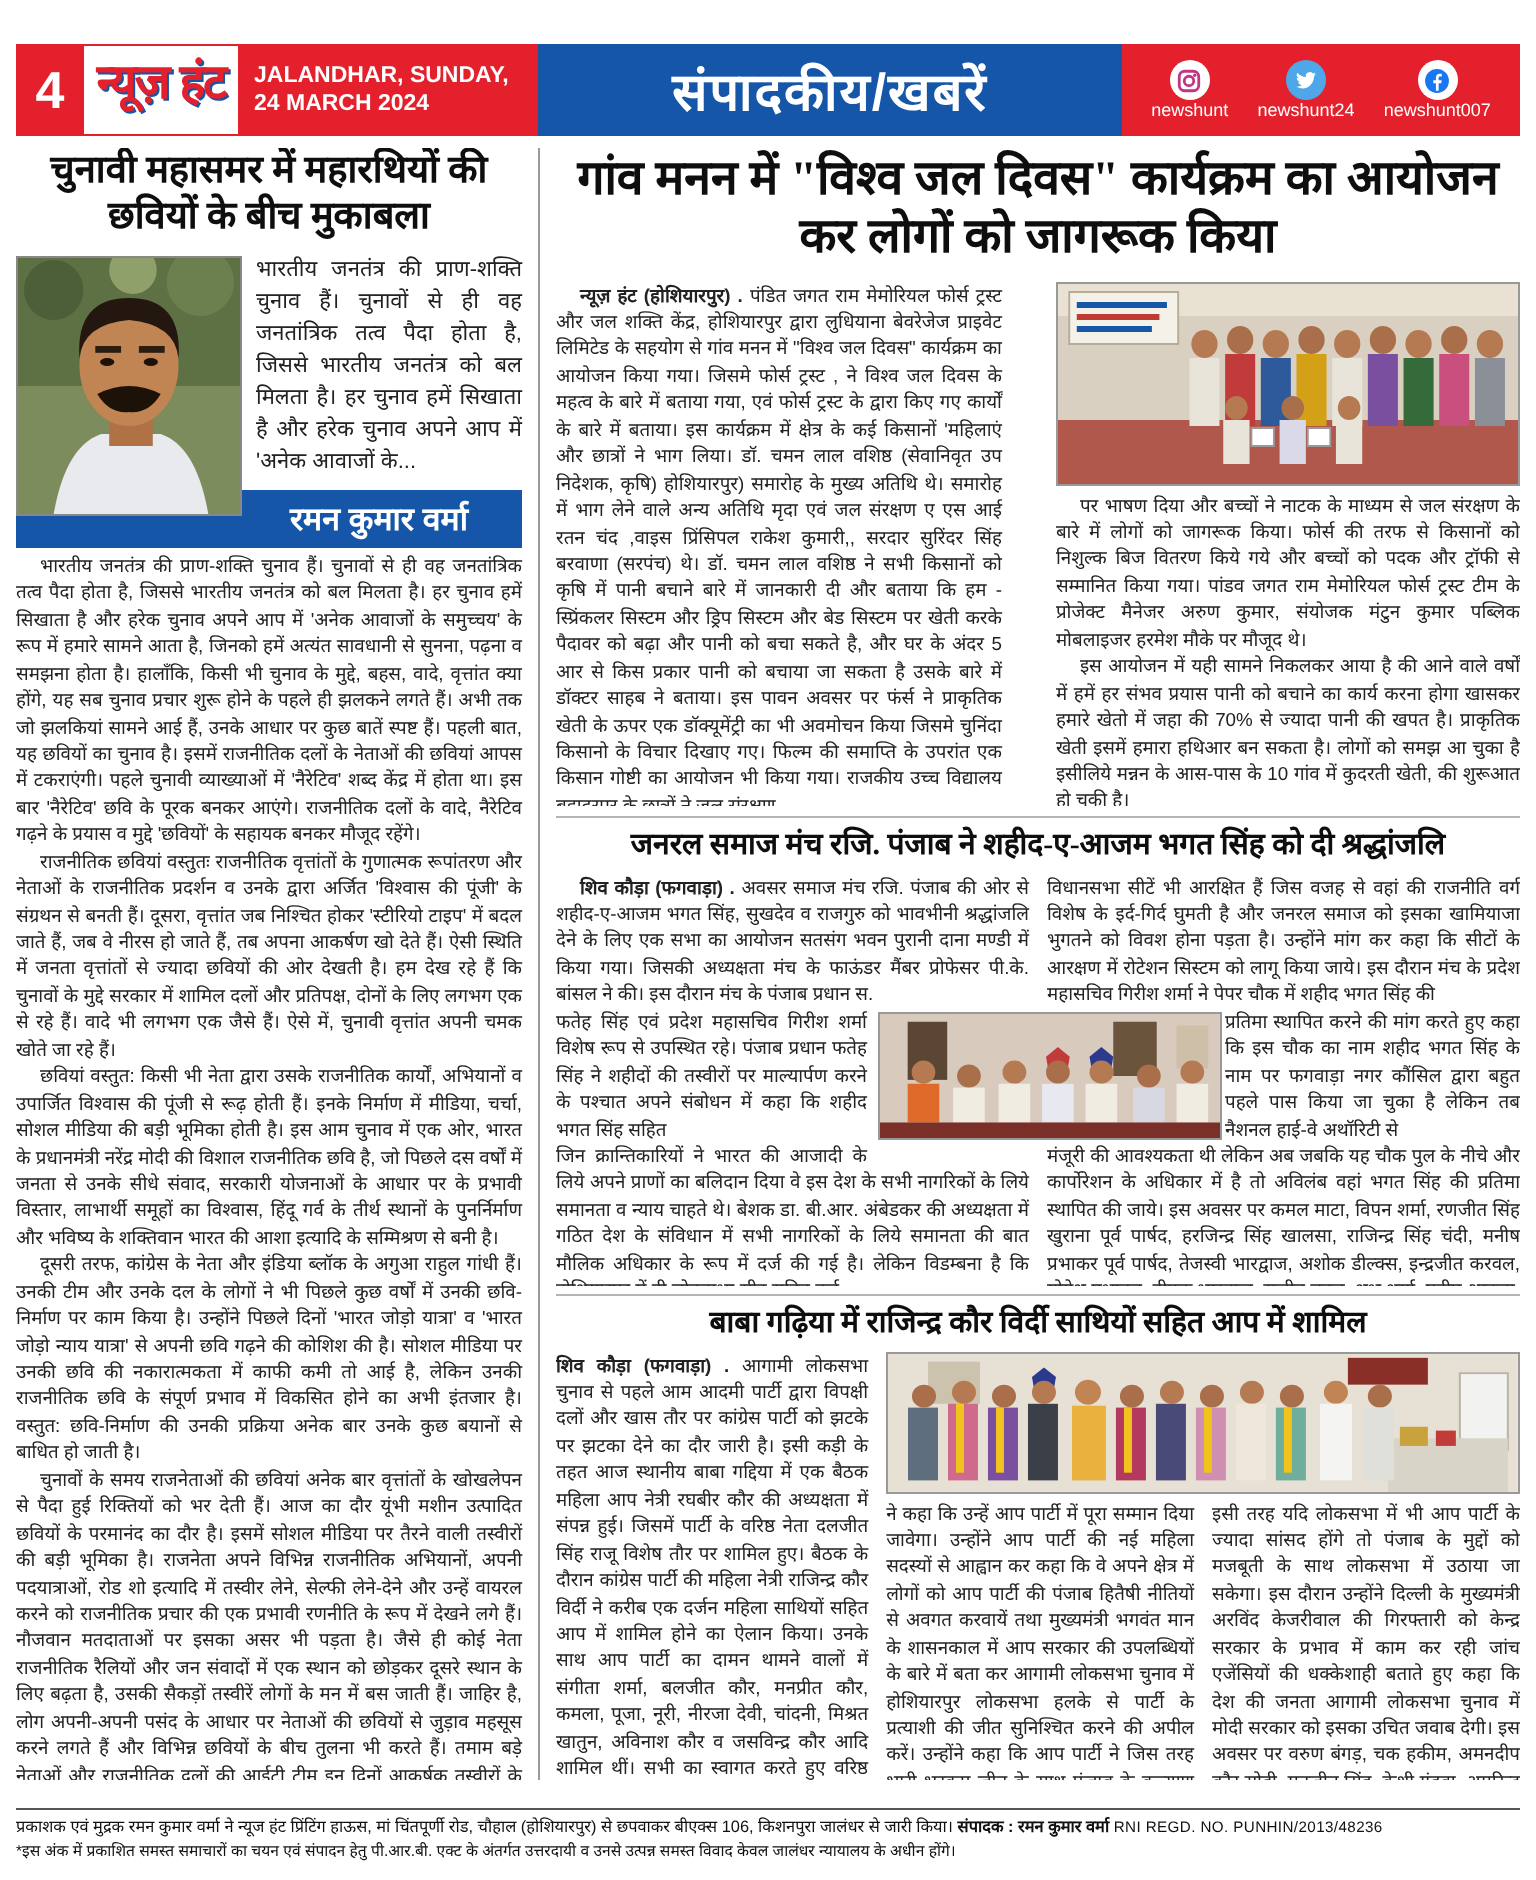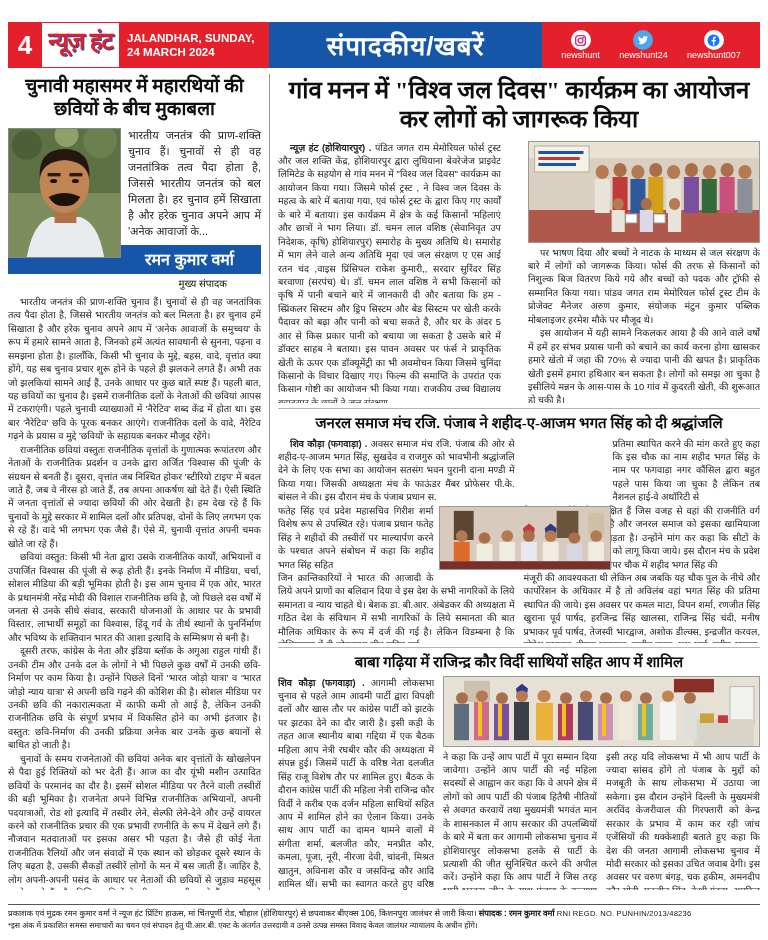--- a/index.html
+++ b/index.html
@@ -15,21 +15,21 @@
   .masthead { display:flex; height:46px; align-items:stretch; }
   .pgnum { width:34px; background:#e4202c; color:#fff; font-weight:bold; font-size:26px;
            display:flex; align-items:center; justify-content:center; }
   .logo-box { width:77px; background:#fff; display:flex; align-items:flex-start; justify-content:center;
               border-top:1px solid #e4202c; border-bottom:1px solid #e4202c; }
   .logo-text { color:#e4202c; font-weight:bold; font-size:24px; text-shadow:1px 1px 0 #1556a8; letter-spacing:-1px; }
   .date-box { width:150px; background:#e4202c; color:#fff; font-weight:bold; font-size:11.5px;
               display:flex; flex-direction:column; justify-content:center; padding-left:8px; line-height:1.25; }
   .section-box { flex:1; background:#1556a8; color:#fff; display:flex; align-items:center; justify-content:center; }
   .section-title { font-size:26px; font-weight:bold; letter-spacing:1px; }
-  .social-box { width:218px; background:#e4202c; display:flex; align-items:center; justify-content:space-evenly; }
+  .social-box { width:199px; background:#e4202c; display:flex; align-items:center; justify-content:space-evenly; }
   .social-item { display:flex; flex-direction:column; align-items:center; gap:1px; }
   .social-item .handle { color:#fff; font-size:9px; line-height:1; }
   .sicon { width:20px; height:20px; border-radius:50%; background:#fff; display:flex; align-items:center; justify-content:center; }
   .sicon svg { display:block; }
 
   
   .content { display:flex; margin-top:6px; height:816px; overflow:hidden; }
   .left-col { width:262px; padding-right:8px; border-right:1px solid #9a9a9a; overflow:hidden; }
   .right-col { flex:1; padding-left:8px; overflow:hidden; }
 
@@ -145,21 +145,20 @@
           <ellipse cx="56" cy="54" rx="25" ry="30" fill="#c08552"></ellipse>
           <path d="M31 50 Q29 20 56 20 Q83 20 81 50 Q79 33 56 31 Q33 33 31 50 Z" fill="#23170f"></path>
           <rect x="39" y="44" width="13" height="3.4" fill="#2b1c10"></rect>
           <rect x="61" y="44" width="13" height="3.4" fill="#2b1c10"></rect>
           <ellipse cx="45" cy="52" rx="3.6" ry="2" fill="#1d1208"></ellipse>
           <ellipse cx="67" cy="52" rx="3.6" ry="2" fill="#1d1208"></ellipse>
           <path d="M40 68 Q56 60 72 68 Q66 78 56 77 Q46 78 40 68 Z" fill="#1d1208"></path>
         </svg>
         <p class="intro-txt">भारतीय जनतंत्र की प्राण-शक्ति चुनाव हैं। चुनावों से ही वह जनतांत्रिक तत्व पैदा होता है, जिससे भारतीय जनतंत्र को बल मिलता है। हर चुनाव हमें सिखाता है और हरेक चुनाव अपने आप में 'अनेक आवाजों के...</p>
         <div class="author-bar">रमन कुमार वर्मा</div>
-        <div class="author-title">मुख्य संपादक</div>
       </div>
 
       <div class="body-txt ed-body">
         <p>भारतीय जनतंत्र की प्राण-शक्ति चुनाव हैं। चुनावों से ही वह जनतांत्रिक तत्व पैदा होता है, जिससे भारतीय जनतंत्र को बल मिलता है। हर चुनाव हमें सिखाता है और हरेक चुनाव अपने आप में 'अनेक आवाजों के समुच्चय' के रूप में हमारे सामने आता है, जिनको हमें अत्यंत सावधानी से सुनना, पढ़ना व समझना होता है। हालाँकि, किसी भी चुनाव के मुद्दे, बहस, वादे, वृत्तांत क्या होंगे, यह सब चुनाव प्रचार शुरू होने के पहले ही झलकने लगते हैं। अभी तक जो झलकियां सामने आई हैं, उनके आधार पर कुछ बातें स्पष्ट हैं। पहली बात, यह छवियों का चुनाव है। इसमें राजनीतिक दलों के नेताओं की छवियां आपस में टकराएंगी। पहले चुनावी व्याख्याओं में 'नैरेटिव' शब्द केंद्र में होता था। इस बार 'नैरेटिव' छवि के पूरक बनकर आएंगे। राजनीतिक दलों के वादे, नैरेटिव गढ़ने के प्रयास व मुद्दे 'छवियों' के सहायक बनकर मौजूद रहेंगे।</p>
         <p>राजनीतिक छवियां वस्तुतः राजनीतिक वृत्तांतों के गुणात्मक रूपांतरण और नेताओं के राजनीतिक प्रदर्शन व उनके द्वारा अर्जित 'विश्वास की पूंजी' के संग्रथन से बनती हैं। दूसरा, वृत्तांत जब निश्चित होकर 'स्टीरियो टाइप' में बदल जाते हैं, जब वे नीरस हो जाते हैं, तब अपना आकर्षण खो देते हैं। ऐसी स्थिति में जनता वृत्तांतों से ज्यादा छवियों की ओर देखती है। हम देख रहे हैं कि चुनावों के मुद्दे सरकार में शामिल दलों और प्रतिपक्ष, दोनों के लिए लगभग एक से रहे हैं। वादे भी लगभग एक जैसे हैं। ऐसे में, चुनावी वृत्तांत अपनी चमक खोते जा रहे हैं।</p>
         <p>छवियां वस्तुत: किसी भी नेता द्वारा उसके राजनीतिक कार्यों, अभियानों व उपार्जित विश्वास की पूंजी से रूढ़ होती हैं। इनके निर्माण में मीडिया, चर्चा, सोशल मीडिया की बड़ी भूमिका होती है। इस आम चुनाव में एक ओर, भारत के प्रधानमंत्री नरेंद्र मोदी की विशाल राजनीतिक छवि है, जो पिछले दस वर्षों में जनता से उनके सीधे संवाद, सरकारी योजनाओं के आधार पर के प्रभावी विस्तार, लाभार्थी समूहों का विश्वास, हिंदू गर्व के तीर्थ स्थानों के पुनर्निर्माण और भविष्य के शक्तिवान भारत की आशा इत्यादि के सम्मिश्रण से बनी है।</p>
         <p>दूसरी तरफ, कांग्रेस के नेता और इंडिया ब्लॉक के अगुआ राहुल गांधी हैं। उनकी टीम और उनके दल के लोगों ने भी पिछले कुछ वर्षों में उनकी छवि-निर्माण पर काम किया है। उन्होंने पिछले दिनों 'भारत जोड़ो यात्रा' व 'भारत जोड़ो न्याय यात्रा' से अपनी छवि गढ़ने की कोशिश की है। सोशल मीडिया पर उनकी छवि की नकारात्मकता में काफी कमी तो आई है, लेकिन उनकी राजनीतिक छवि के संपूर्ण प्रभाव में विकसित होने का अभी इंतजार है। वस्तुत: छवि-निर्माण की उनकी प्रक्रिया अनेक बार उनके कुछ बयानों से बाधित हो जाती है।</p>
         <p>चुनावों के समय राजनेताओं की छवियां अनेक बार वृत्तांतों के खोखलेपन से पैदा हुई रिक्तियों को भर देती हैं। आज का दौर यूंभी मशीन उत्पादित छवियों के परमानंद का दौर है। इसमें सोशल मीडिया पर तैरने वाली तस्वीरों की बड़ी भूमिका है। राजनेता अपने विभिन्न राजनीतिक अभियानों, अपनी पदयात्राओं, रोड शो इत्यादि में तस्वीर लेने, सेल्फी लेने-देने और उन्हें वायरल करने को राजनीतिक प्रचार की एक प्रभावी रणनीति के रूप में देखने लगे हैं। नौजवान मतदाताओं पर इसका असर भी पड़ता है। जैसे ही कोई नेता राजनीतिक रैलियों और जन संवादों में एक स्थान को छोड़कर दूसरे स्थान के लिए बढ़ता है, उसकी सैकड़ों तस्वीरें लोगों के मन में बस जाती हैं। जाहिर है, लोग अपनी-अपनी पसंद के आधार पर नेताओं की छवियों से जुड़ाव महसूस करने लगते हैं और विभिन्न छवियों के बीच तुलना भी करते हैं। तमाम बड़े नेताओं और राजनीतिक दलों की आईटी टीम इन दिनों आकर्षक तस्वीरों के जरिये अपने नेताओं की छवियां मतदाताओं के दिमाग में बसाने में जुटी हैं। नोबेल विजेता कवि ऑक्टोवियो पाज ठीक ही कहते हैं कि आज हम 'छवियों के पंथ' (कल्ट ऑफ इमेजेज) के युग में रह रहे हैं।</p>
 
       </div>
@@ -248,22 +247,22 @@
                   <circle cx="158" cy="30" r="6" fill="#b57a52"></circle>
                     <rect x="150" y="36" width="16" height="20" fill="#f0ece2"></rect>
                 </g>
                 <rect x="0" y="56" width="172" height="8" fill="#7a2f28"></rect>
               </svg>
               <span>फतेह सिंह एवं प्रदेश महासचिव गिरीश शर्मा विशेष रूप से उपस्थित रहे। पंजाब प्रधान फतेह सिंह ने शहीदों की तस्वीरों पर माल्यार्पण करने के पश्चात अपने संबोधन में कहा कि शहीद भगत सिंह सहित</span>
             </p>
             <p style="text-indent:0">जिन क्रान्तिकारियों ने भारत की आजादी के लिये अपने प्राणों का बलिदान दिया वे इस देश के सभी नागरिकों के लिये समानता व न्याय चाहते थे। बेशक डा. बी.आर. अंबेडकर की अध्यक्षता में गठित देश के संविधान में सभी नागरिकों के लिये समानता की बात मौलिक अधिकार के रूप में दर्ज की गई है। लेकिन विडम्बना है कि होशियारपुर में ही लोकसभा सीट सहित कई</p>
           </div>
           <div class="a2-c2">
+            <p style="text-indent:0">विधानसभा सीटें भी आरक्षित हैं जिस वजह से वहां की राजनीति वर्ग विशेष के इर्द-गिर्द घुमती है और जनरल समाज को इसका खामियाजा भुगतने को विवश होना पड़ता है। उन्होंने मांग कर कहा कि सीटों के आरक्षण में रोटेशन सिस्टम को लागू किया जाये। इस दौरान मंच के प्रदेश महासचिव गिरीश शर्मा ने पेपर चौक में शहीद भगत सिंह की</p>
             <p style="text-indent:0"><span class="inset-spacer"></span><span>प्रतिमा स्थापित करने की मांग करते हुए कहा कि इस चौक का नाम शहीद भगत सिंह के नाम पर फगवाड़ा नगर कौंसिल द्वारा बहुत पहले पास किया जा चुका है लेकिन तब नैशनल हाई-वे अथॉरिटी से</span></p>
-            <p style="text-indent:0">विधानसभा सीटें भी आरक्षित हैं जिस वजह से वहां की राजनीति वर्ग विशेष के इर्द-गिर्द घुमती है और जनरल समाज को इसका खामियाजा भुगतने को विवश होना पड़ता है। उन्होंने मांग कर कहा कि सीटों के आरक्षण में रोटेशन सिस्टम को लागू किया जाये। इस दौरान मंच के प्रदेश महासचिव गिरीश शर्मा ने पेपर चौक में शहीद भगत सिंह की</p>
             <p style="text-indent:0">मंजूरी की आवश्यकता थी लेकिन अब जबकि यह चौक पुल के नीचे और कार्पोरेशन के अधिकार में है तो अविलंब वहां भगत सिंह की प्रतिमा स्थापित की जाये। इस अवसर पर कमल माटा, विपन शर्मा, रणजीत सिंह खुराना पूर्व पार्षद, हरजिन्द्र सिंह खालसा, राजिन्द्र सिंह चंदी, मनीष प्रभाकर पूर्व पार्षद, तेजस्वी भारद्वाज, अशोक डील्क्स, इन्द्रजीत करवल, योगेश प्रभाकर, दीपक भारद्वाज, राजीव चहल, शुभ शर्मा, प्रदीप आहूजा, बलविन्द्र ठाकुर, हितेन्द्र राणा, परवीन धुन्ना, ओ.पी. गौड़ सहित अन्य गणमान्य उपस्थित थे।</p>
           </div>
         </div>
       </div>
 
       <div class="article3">
         <h2 class="sub-head">बाबा गढ़िया में  राजिन्द्र कौर विर्दी साथियों सहित आप में शामिल</h2>
         <div class="a3-body body-txt">
           <div class="a3-c1">
             <p style="text-indent:0"><b class="dateline">शिव कौड़ा (फगवाड़ा) .</b> <span>आगामी लोकसभा चुनाव से पहले आम आदमी पार्टी द्वारा विपक्षी दलों और खास तौर पर कांग्रेस पार्टी को झटके पर झटका देने का दौर जारी है। इसी कड़ी के तहत आज स्थानीय बाबा गद्दिया में एक बैठक महिला आप नेत्री रघबीर कौर की अध्यक्षता में संपन्न हुई। जिसमें पार्टी के वरिष्ठ नेता दलजीत सिंह राजू विशेष तौर पर शामिल हुए। बैठक के दौरान कांग्रेस पार्टी की महिला नेत्री राजिन्द्र कौर विर्दी ने करीब एक दर्जन महिला साथियों सहित आप में शामिल होने का ऐलान किया। उनके साथ आप पार्टी का दामन थामने वालों में संगीता शर्मा, बलजीत कौर, मनप्रीत कौर, कमला, पूजा, नूरी, नीरजा देवी, चांदनी, मिश्रत खातुन, अविनाश कौर व जसविन्द्र कौर आदि शामिल थीं। सभी का स्वागत करते हुए वरिष्ठ नेता दलजीत सिंह राजू</span></p>

